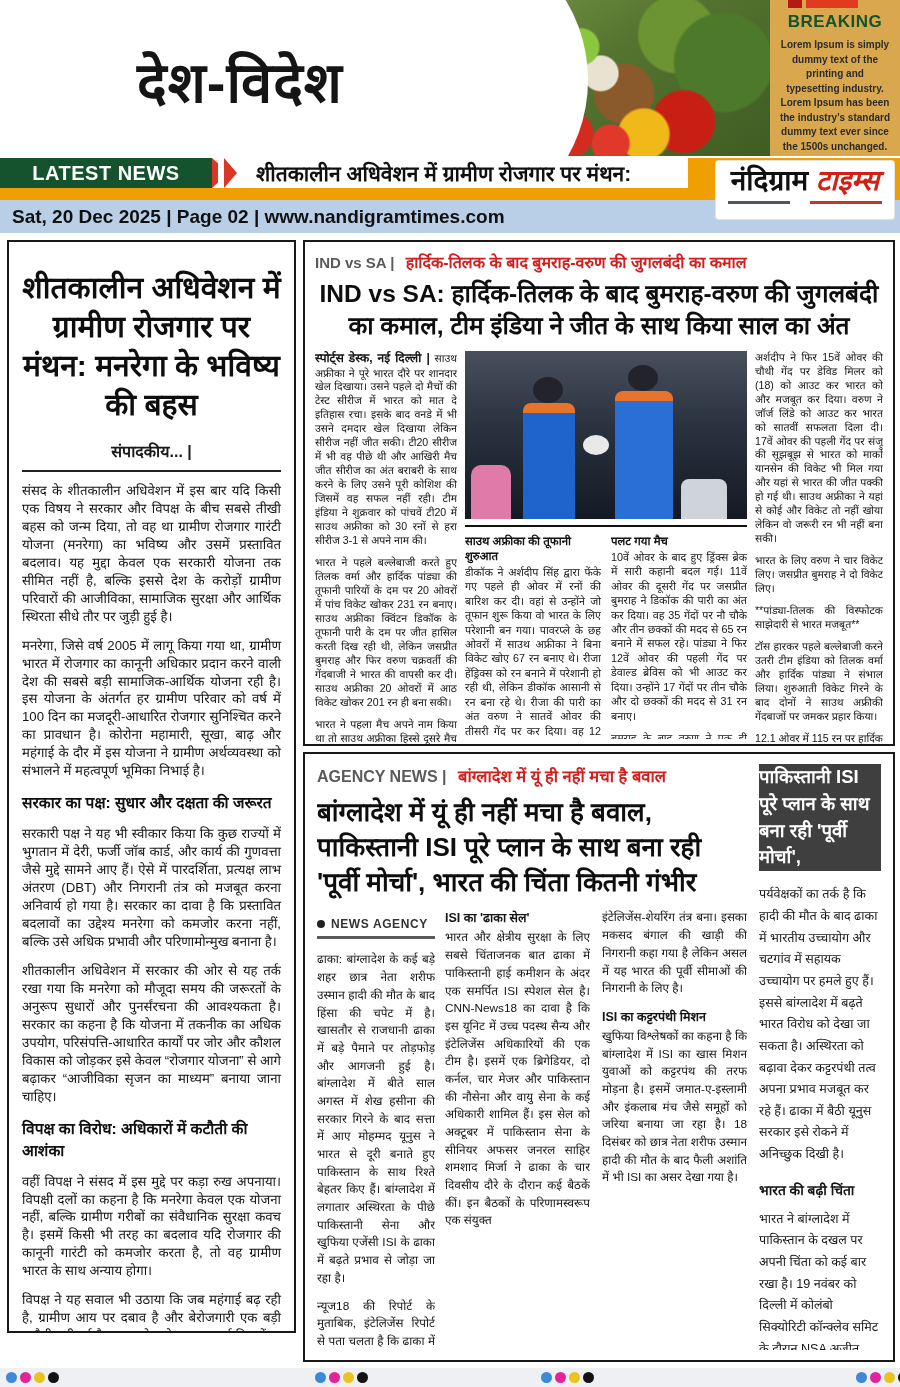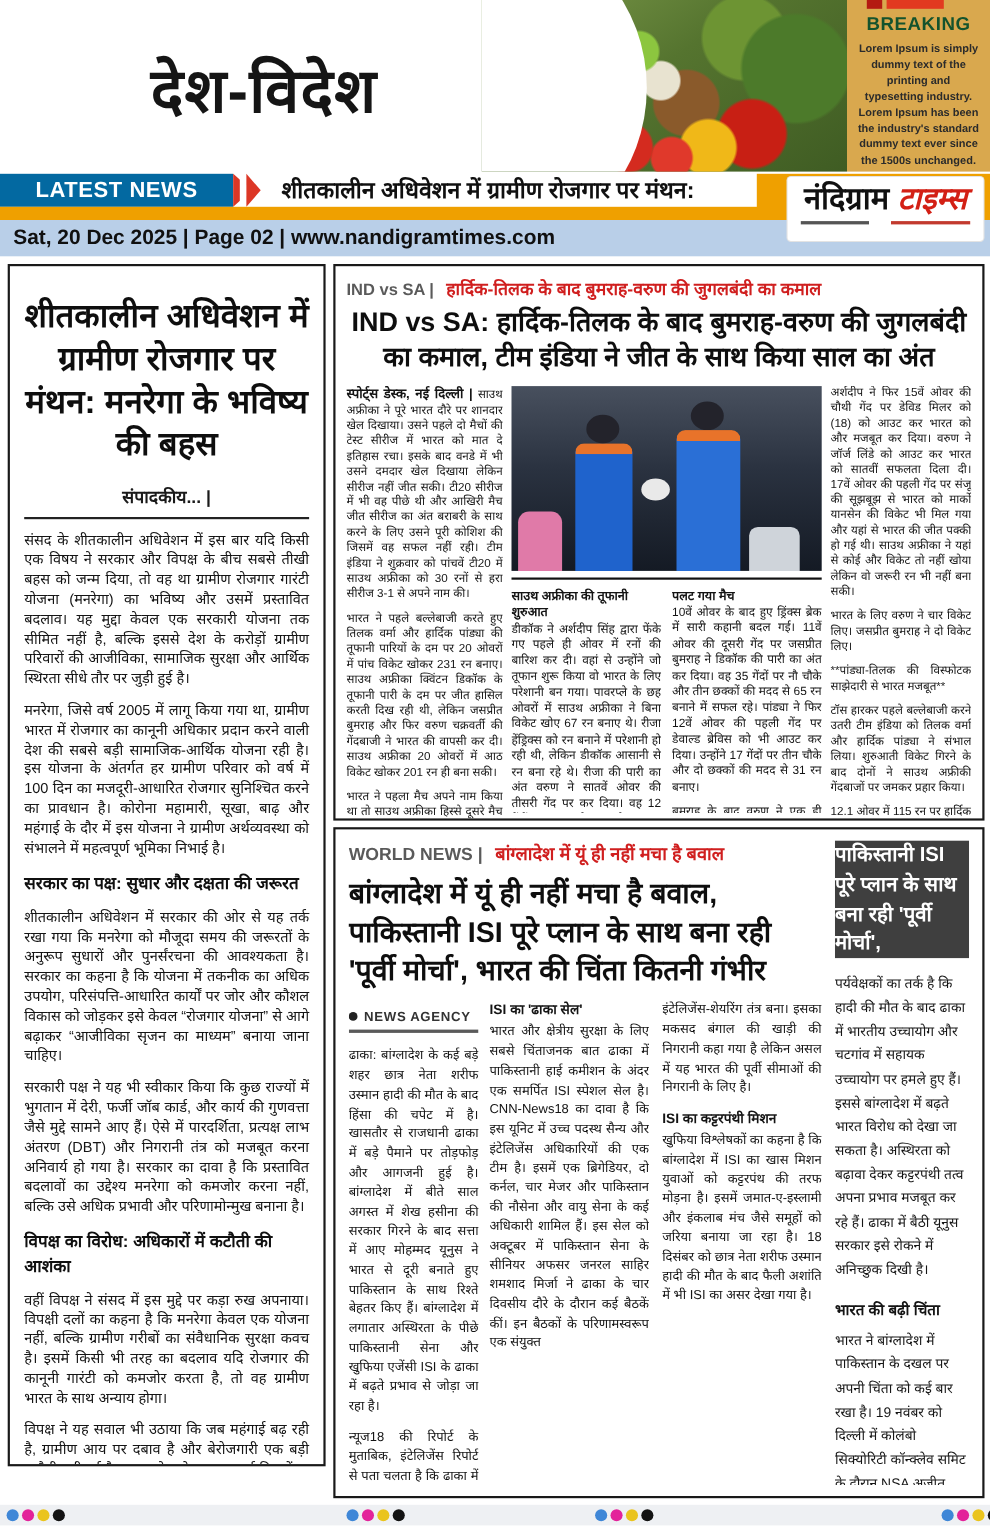--- a/index.html
+++ b/index.html
@@ -27,21 +27,21 @@
     font-size:56px;font-weight:800;color:#151515;letter-spacing:1px;}
   .breaking{position:absolute;left:770px;top:0;width:130px;height:156px;background:#d9a84e;
     text-align:center;padding:12px 9px 0;}
   .breaking-label{font-size:17px;font-weight:800;color:#14532d;letter-spacing:.5px;}
   .breaking-text{margin-top:6px;font-size:10px;line-height:1.45;color:#2b2b2b;font-weight:600;}
   .regmark-a{position:absolute;left:788px;top:0;width:14px;height:8px;background:#b41a12;z-index:5;}
   .regmark-b{position:absolute;left:806px;top:0;width:52px;height:8px;background:#e23a20;z-index:5;}
 
   
   .ticker-row{position:absolute;left:0;top:158px;width:900px;height:30px;background:#fff;}
-  .ticker-ribbon{position:absolute;left:0;top:0;width:212px;height:30px;background:#0369a1;
+  .ticker-ribbon{position:absolute;left:0;top:0;width:212px;height:30px;background:#14532d;
     color:#fff;font-weight:800;font-size:20px;text-align:center;line-height:30px;letter-spacing:.5px;}
   .arr{position:absolute;top:0;width:0;height:0;border-top:15px solid transparent;border-bottom:15px solid transparent;}
   .arr1{left:212px;border-left:17px solid #dc3726;}
   .arr2{left:218px;border-left:13px solid #ffffff;}
   .arr3{left:224px;border-left:13px solid #dc3726;}
   .ticker-text{position:absolute;left:256px;top:0;height:30px;line-height:31px;
     font-size:21px;font-weight:800;color:#101010;white-space:nowrap;}
   .orange-right{position:absolute;left:688px;top:158px;width:212px;height:42px;background:#efa000;}
   .orange-band{position:absolute;left:0;top:188px;width:900px;height:12px;background:#efa000;}
   .datebar{position:absolute;left:0;top:200px;width:900px;height:33px;background:#b9cfe8;
@@ -190,22 +190,22 @@
     </div>
   </div>
 
   <div class="edit-box">
     <div class="edit-headline">शीतकालीन अधिवेशन में ग्रामीण रोजगार पर मंथन: मनरेगा के भविष्य की बहस</div>
     <div class="edit-byline">संपादकीय... |</div>
     <div class="edit-rule"></div>
     <p>संसद के शीतकालीन अधिवेशन में इस बार यदि किसी एक विषय ने सरकार और विपक्ष के बीच सबसे तीखी बहस को जन्म दिया, तो वह था ग्रामीण रोजगार गारंटी योजना (मनरेगा) का भविष्य और उसमें प्रस्तावित बदलाव। यह मुद्दा केवल एक सरकारी योजना तक सीमित नहीं है, बल्कि इससे देश के करोड़ों ग्रामीण परिवारों की आजीविका, सामाजिक सुरक्षा और आर्थिक स्थिरता सीधे तौर पर जुड़ी हुई है।</p>
     <p>मनरेगा, जिसे वर्ष 2005 में लागू किया गया था, ग्रामीण भारत में रोजगार का कानूनी अधिकार प्रदान करने वाली देश की सबसे बड़ी सामाजिक-आर्थिक योजना रही है। इस योजना के अंतर्गत हर ग्रामीण परिवार को वर्ष में 100 दिन का मजदूरी-आधारित रोजगार सुनिश्चित करने का प्रावधान है। कोरोना महामारी, सूखा, बाढ़ और महंगाई के दौर में इस योजना ने ग्रामीण अर्थव्यवस्था को संभालने में महत्वपूर्ण भूमिका निभाई है।</p>
     <h3>सरकार का पक्ष: सुधार और दक्षता की जरूरत</h3>
+    <p>सरकारी पक्ष ने यह भी स्वीकार किया कि कुछ राज्यों में भुगतान में देरी, फर्जी जॉब कार्ड, और कार्य की गुणवत्ता जैसे मुद्दे सामने आए हैं। ऐसे में पारदर्शिता, प्रत्यक्ष लाभ अंतरण (DBT) और निगरानी तंत्र को मजबूत करना अनिवार्य हो गया है। सरकार का दावा है कि प्रस्तावित बदलावों का उद्देश्य मनरेगा को कमजोर करना नहीं, बल्कि उसे अधिक प्रभावी और परिणामोन्मुख बनाना है।</p>
     <p>शीतकालीन अधिवेशन में सरकार की ओर से यह तर्क रखा गया कि मनरेगा को मौजूदा समय की जरूरतों के अनुरूप सुधारों और पुनर्संरचना की आवश्यकता है। सरकार का कहना है कि योजना में तकनीक का अधिक उपयोग, परिसंपत्ति-आधारित कार्यों पर जोर और कौशल विकास को जोड़कर इसे केवल “रोजगार योजना” से आगे बढ़ाकर “आजीविका सृजन का माध्यम” बनाया जाना चाहिए।</p>
-    <p>सरकारी पक्ष ने यह भी स्वीकार किया कि कुछ राज्यों में भुगतान में देरी, फर्जी जॉब कार्ड, और कार्य की गुणवत्ता जैसे मुद्दे सामने आए हैं। ऐसे में पारदर्शिता, प्रत्यक्ष लाभ अंतरण (DBT) और निगरानी तंत्र को मजबूत करना अनिवार्य हो गया है। सरकार का दावा है कि प्रस्तावित बदलावों का उद्देश्य मनरेगा को कमजोर करना नहीं, बल्कि उसे अधिक प्रभावी और परिणामोन्मुख बनाना है।</p>
     <h3>विपक्ष का विरोध: अधिकारों में कटौती की आशंका</h3>
     <p>वहीं विपक्ष ने संसद में इस मुद्दे पर कड़ा रुख अपनाया। विपक्षी दलों का कहना है कि मनरेगा केवल एक योजना नहीं, बल्कि ग्रामीण गरीबों का संवैधानिक सुरक्षा कवच है। इसमें किसी भी तरह का बदलाव यदि रोजगार की कानूनी गारंटी को कमजोर करता है, तो वह ग्रामीण भारत के साथ अन्याय होगा।</p>
     <p>विपक्ष ने यह सवाल भी उठाया कि जब महंगाई बढ़ रही है, ग्रामीण आय पर दबाव है और बेरोजगारी एक बड़ी चुनौती बनी हुई है, तब मनरेगा के बजट, कार्य दिवसों या स्वरूप में बदलाव क्यों किया जा रहा है। उनका तर्क है कि सरकार को योजना को और मजबूत करने की जरूरत है, न कि उसके दायरे को सीमित करने की।</p>
 
   </div>
 
   <div class="cricket-box">
     <div class="kicker">
       <span>IND vs SA |</span>
       <span class="kicker-red">हार्दिक-तिलक के बाद बुमराह-वरुण की जुगलबंदी का कमाल</span>
@@ -247,21 +247,21 @@
         <p>टॉस हारकर पहले बल्लेबाजी करने उतरी टीम इंडिया को तिलक वर्मा और हार्दिक पांड्या ने संभाल लिया। शुरुआती विकेट गिरने के बाद दोनों ने साउथ अफ्रीकी गेंदबाजों पर जमकर प्रहार किया।</p>
         <p>12.1 ओवर में 115 रन पर हार्दिक के क्रीज पर आते ही मैच का रुख बदला। पहली ही गेंद पर छक्का जड़ने वाले पांड्या और तिलक ने 17 गेंदों में 55 रन जोड़ दिए। हार्दिक ने मात्र 16 गेंदों में अर्धशतक लगाकर टी-20 अंतरराष्ट्रीय का दूसरा सबसे तेज अर्धशतक जड़ा और अभिषेक शर्मा का रिकॉर्ड तोड़ा।</p>
 
       </div>
     </div>
   </div>
 
   <div class="world-box">
     <div class="world-main">
       <div class="world-kicker">
-        <span>WORLD NEWS |</span>
+        <span>AGENCY NEWS |</span>
         <span class="kicker-red">बांग्लादेश में यूं ही नहीं मचा है बवाल</span>
       </div>
       <div class="world-headline">बांग्लादेश में यूं ही नहीं मचा है बवाल, पाकिस्तानी ISI पूरे प्लान के साथ बना रही 'पूर्वी मोर्चा', भारत की चिंता कितनी गंभीर</div>
       <div class="world-row">
         <div class="w-col1">
           <div class="agency">
             <span class="agency-dot"></span>
             <span>NEWS AGENCY</span>
           </div>
           <div class="agency-rule"></div>

